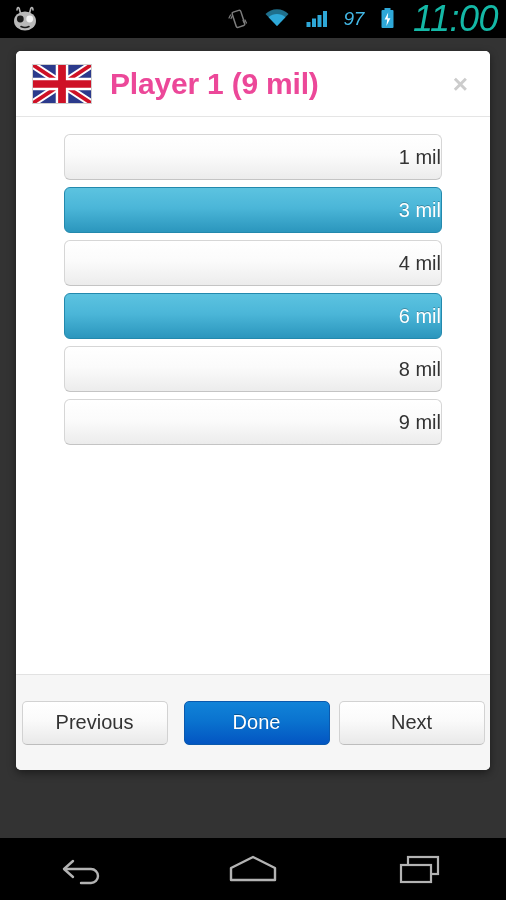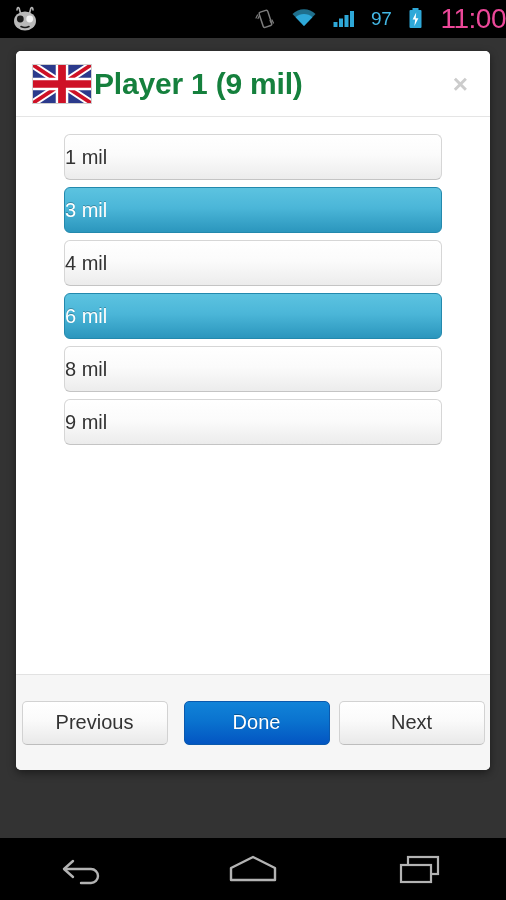--- a/index.html
+++ b/index.html
@@ -21,30 +21,30 @@
 
   
   .statusbar {
     position: absolute; top: 0; left: 0;
     width: 506px; height: 38px;
     background: #000000;
     display: flex; align-items: center;
   }
   .cm-logo { margin-left: 10px; width: 30px; height: 26px; display: block; }
   .status-right {
-    margin-left: auto; margin-right: 0;
-    display: flex; align-items: center; gap: 16px;
+    margin-left: auto; margin-right: 8px;
+    display: flex; align-items: center; gap: 16px; font-style: italic;
   }
   .si { display: block; }
   .battery-num {
     color: #43b8e6; font-size: 19px; letter-spacing: -0.3px;
     font-family: "Liberation Sans", sans-serif;
   }
   .clock {
-    color: #ec4899; font-size: 28px; letter-spacing: -0.5px;
+    color: #14b8a6; font-size: 36px; letter-spacing: -0.5px;
     margin-left: 2px; line-height: 1;
     font-family: "Liberation Sans", sans-serif;
   }
 
   
   .backdrop {
     position: absolute; top: 38px; left: 0;
     width: 506px; height: 800px;
     background: #333333;
   }
@@ -63,23 +63,23 @@
     position: relative;
     height: 66px;
     display: flex; align-items: center;
     padding: 0 16px;
     border-bottom: 1px solid #e5e5e5;
     background: #fff;
     flex: 0 0 auto;
   }
   .flag { width: 60px; height: 40px; display: block; border: 1px solid #cfcfcf; flex: 0 0 auto; }
   .dlg-title {
-    margin-left: 2px;
+    margin-left: 18px;
     font-size: 30px; font-weight: bold;
-    color: #15803d; letter-spacing: -0.2px;
+    color: #ec4899; letter-spacing: -0.2px;
     white-space: nowrap;
   }
   .close-btn {
     position: absolute; right: 16px; top: 18px;
     font-size: 26px; line-height: 1;
     color: #cccccc; font-weight: bold;
     background: none; border: none;
     cursor: pointer; padding: 2px 6px;
     font-family: "Liberation Sans", sans-serif;
   }
@@ -91,21 +91,21 @@
     overflow: hidden;
   }
 
   .opt {
     display: block; width: 100%;
     height: 46px; margin-bottom: 7px;
     border-radius: 6px;
     font-size: 20px;
     font-family: "Liberation Sans", sans-serif;
     cursor: pointer;
-    text-align: left;
+    text-align: right;
     line-height: 44px;
   }
   .opt.normal {
     background: linear-gradient(to bottom, #ffffff 0%, #fbfbfb 45%, #ececec 100%);
     border: 1px solid #d6d6d6;
     border-bottom-color: #c4c4c4;
     color: #333333;
   }
   .opt.selected {
     background: linear-gradient(to bottom, #5cc3e0 0%, #4bb6d8 45%, #2b96bd 100%);

